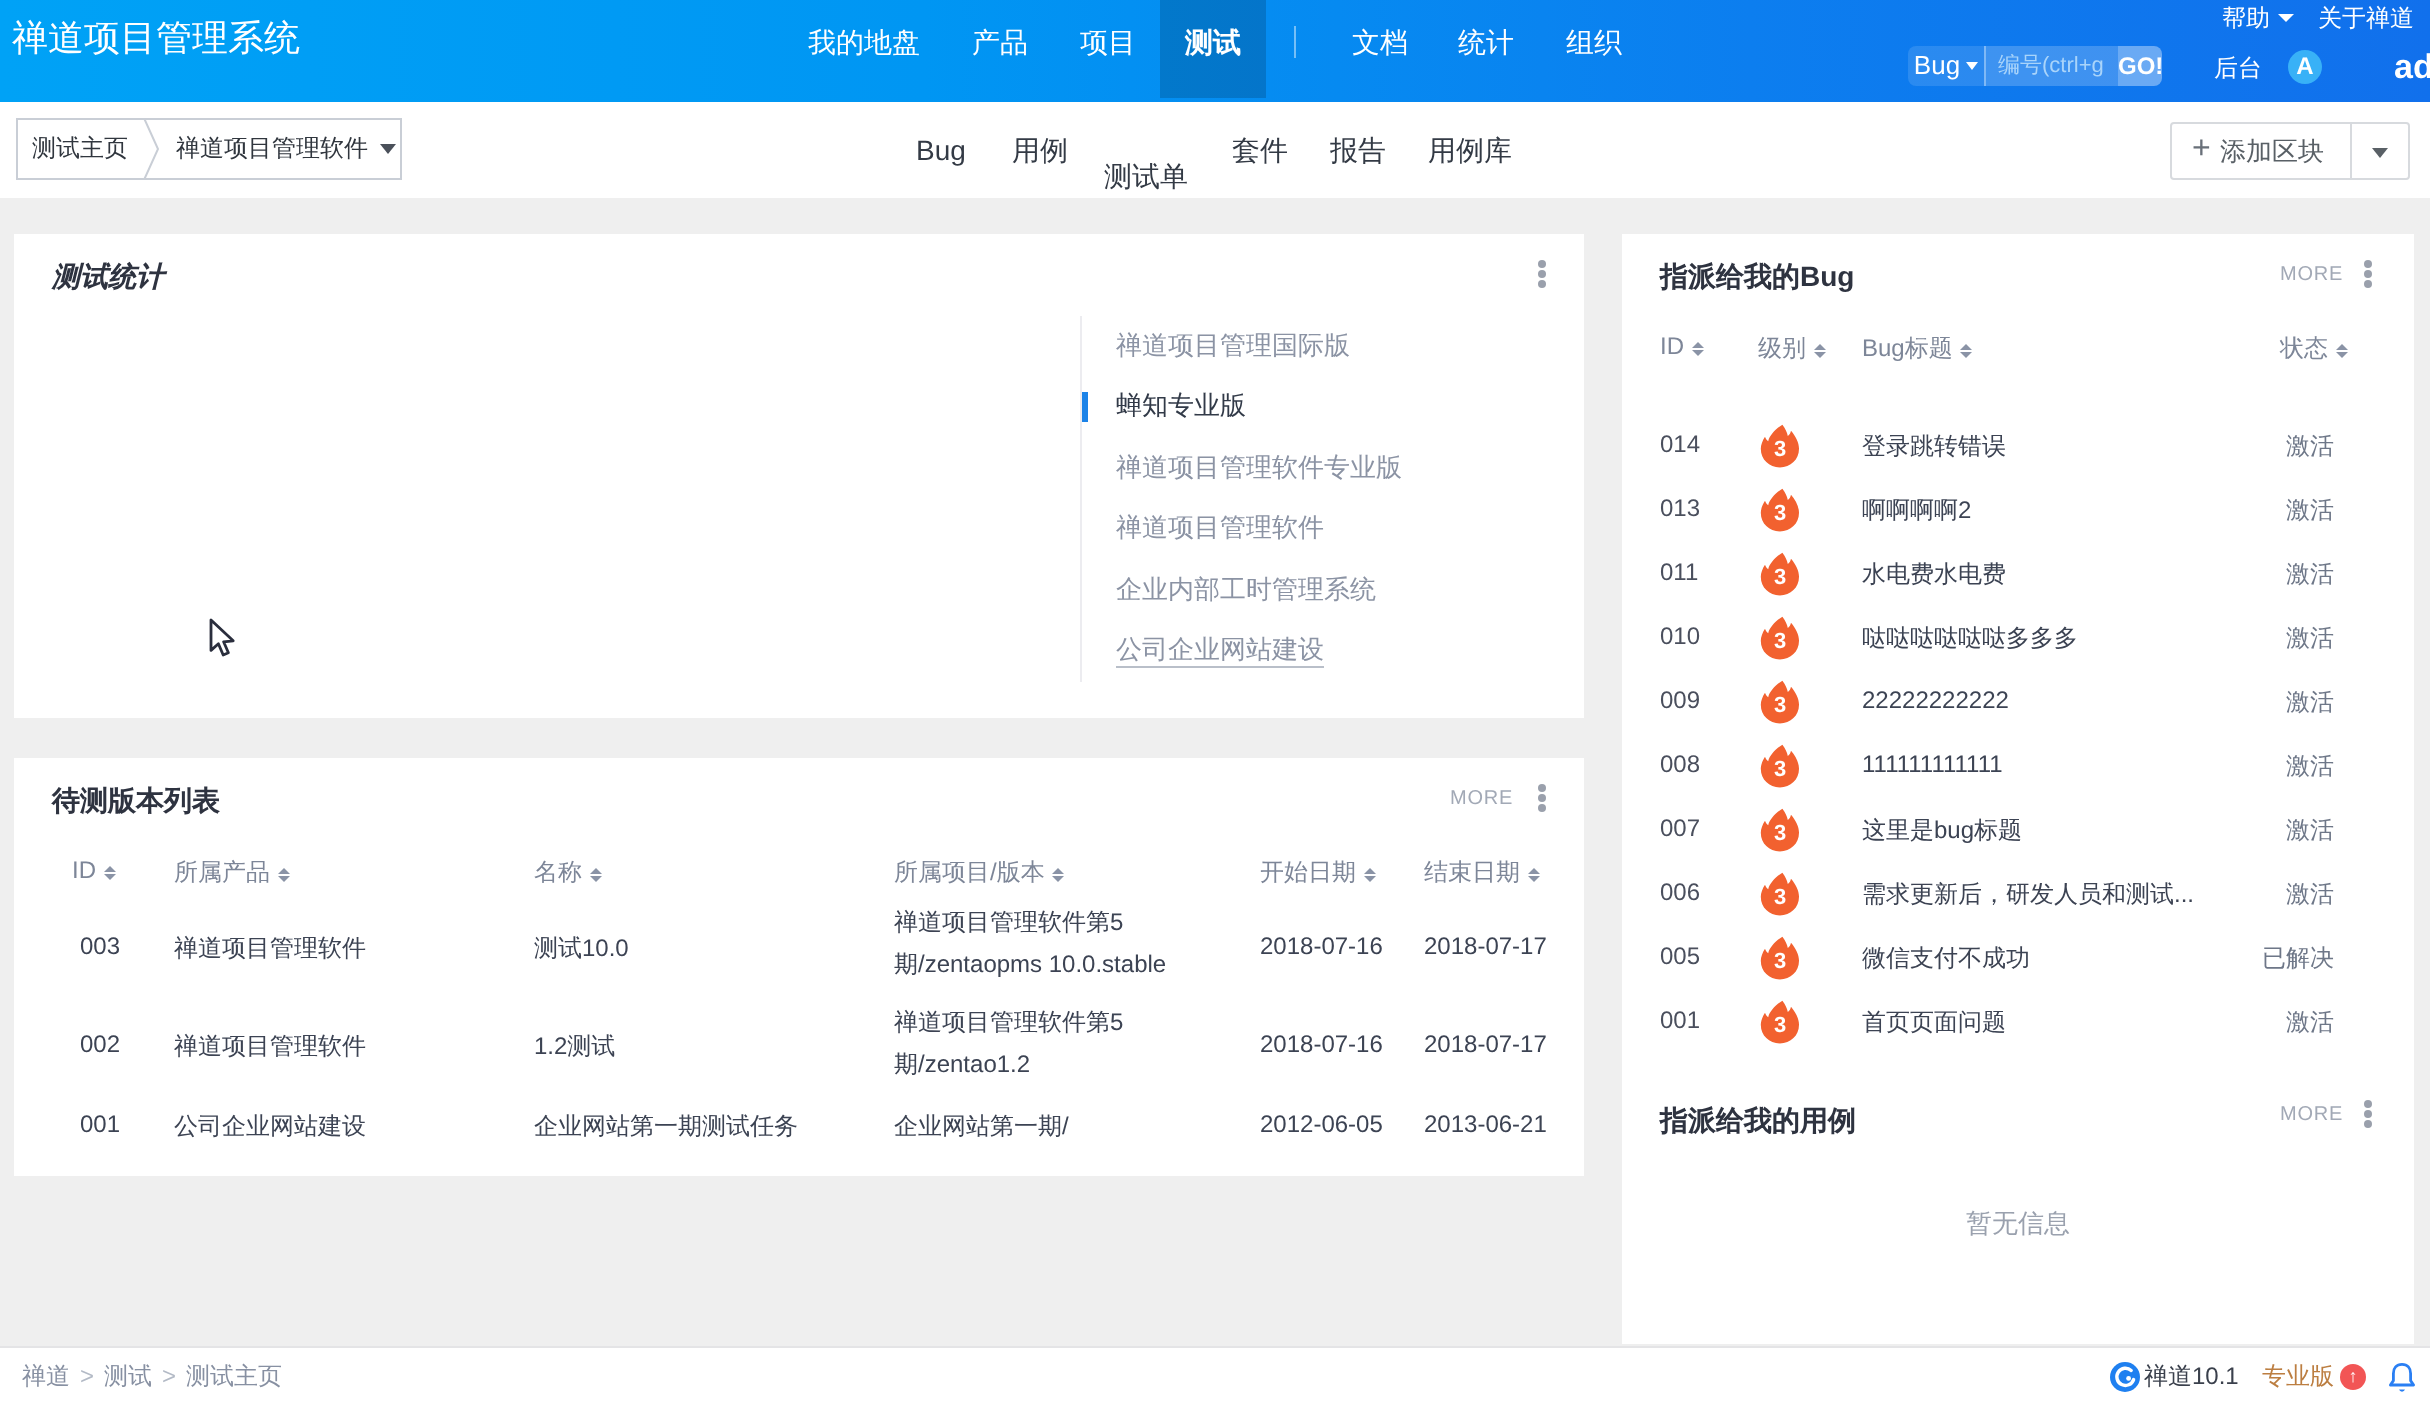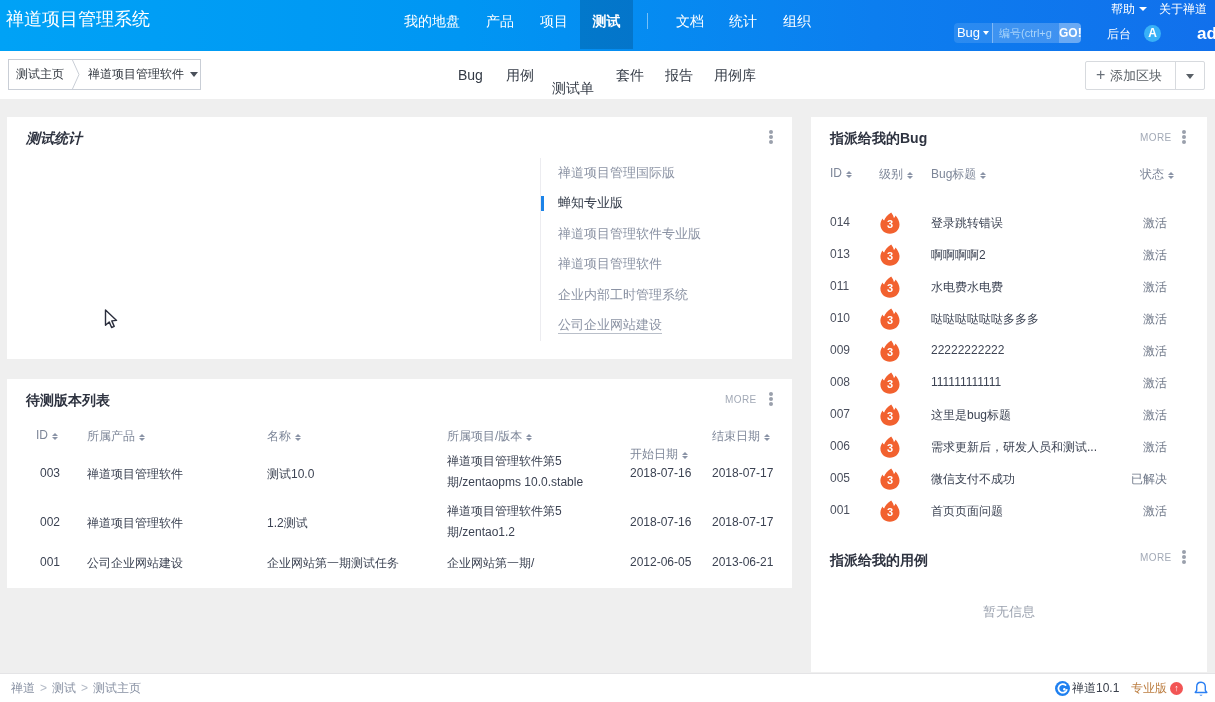--- a/index.html
+++ b/index.html
@@ -144,21 +144,21 @@
   <div class="dots" style="left:762px;top:13px;">
       <i></i>
       <i></i>
       <i></i>
     </div>
 
   <div class="th" style="left:29px;top:49px;">ID<span class="sort"><b></b><i></i></span></div>
   <div class="th" style="left:80px;top:49px;">所属产品<span class="sort"><b></b><i></i></span></div>
   <div class="th" style="left:260px;top:49px;">名称<span class="sort"><b></b><i></i></span></div>
   <div class="th" style="left:440px;top:49px;">所属项目/版本<span class="sort"><b></b><i></i></span></div>
-  <div class="th" style="left:623px;top:67px;text-align:center;">开始日期<span class="sort"><b></b><i></i></span></div>
+  <div class="th" style="left:623px;top:49px;text-align:center;">开始日期<span class="sort"><b></b><i></i></span></div>
   <div class="th" style="left:705px;top:49px;">结束日期<span class="sort"><b></b><i></i></span></div>
 
   <div class="td" style="left:33px;top:87px;">003</div>
   <div class="td" style="left:80px;top:87px;">禅道项目管理软件</div>
   <div class="td" style="left:260px;top:87px;">测试10.0</div>
   <div class="td" style="left:440px;top:72px;line-height:21px;white-space:normal;width:170px;">禅道项目管理软件第5期/zentaopms 10.0.stable</div>
   <div class="td" style="left:623px;top:87px;">2018-07-16</div>
   <div class="td" style="left:705px;top:87px;">2018-07-17</div>
 
   <div class="td" style="left:33px;top:136px;">002</div>

